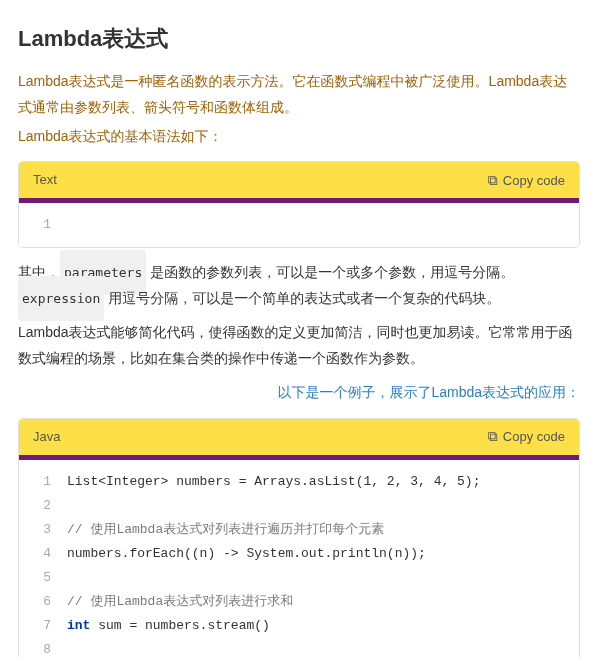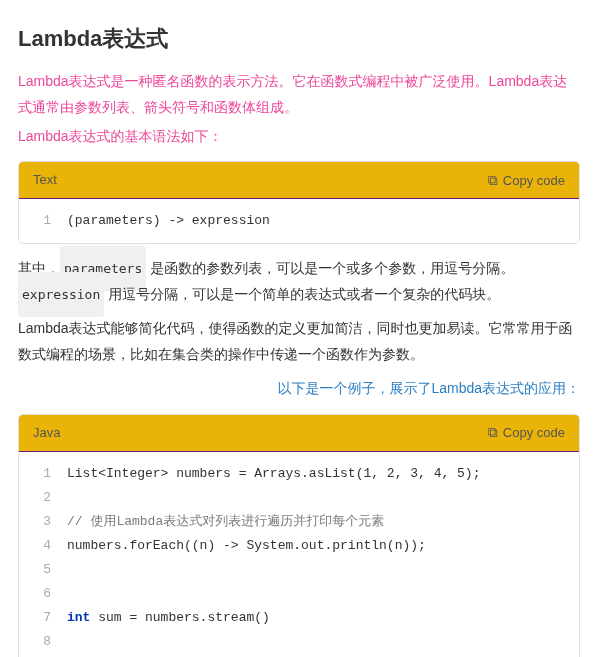--- a/index.html
+++ b/index.html
@@ -12,38 +12,38 @@
       padding: 20px 18px 20px 18px;
       max-width: 598px;
     }
     .page-title {
       font-size: 22px;
       font-weight: bold;
       color: #333;
       margin-bottom: 12px;
     }
     .intro-text {
-      color: #ec4899;
+      color: #a16207;
       margin-bottom: 4px;
       line-height: 1.8;
     }
     .code-block {
       border: 1px solid #e0e0e0;
       border-radius: 5px;
       margin: 12px 0;
       overflow: hidden;
       background: #fff;
     }
     .code-header {
       display: flex;
       justify-content: space-between;
       align-items: center;
       padding: 7px 14px;
-      background: #eab308;
-      border-bottom: 1px solid #701a75;
+      background: #fde047;
+      border-bottom: 5px solid #701a75;
     }
     .code-lang {
       font-size: 13px;
       color: #555;
     }
     .copy-btn {
       display: flex;
       align-items: center;
       gap: 5px;
       font-size: 13px;
@@ -113,21 +113,20 @@
   <div class="code-header">
     <span class="code-lang">Text</span>
     <button class="copy-btn">
       <span class="copy-icon">⧉</span>
       <span>Copy code</span>
     </button>
   </div>
   <div class="code-body">
     <div class="code-line">
       <span class="line-num">1</span>
-      <span class="line-code">(parameters) -&gt; expression</span>
     </div>
   </div>
 </div>
 
 <div class="body-text">
   <span>其中，</span><span class="inline-code">parameters</span><span> 是函数的参数列表，可以是一个或多个参数，用逗号分隔。</span><span class="inline-code">expression</span><span> 用逗号分隔，可以是一个简单的表达式或者一个复杂的代码块。</span>
 </div>
 <div class="body-text">
   Lambda表达式能够简化代码，使得函数的定义更加简洁，同时也更加易读。它常常用于函数式编程的场景，比如在集合类的操作中传递一个函数作为参数。
 </div>
@@ -160,20 +159,21 @@
     <div class="code-line">
       <span class="line-num">4</span>
       <span class="line-code">numbers.forEach((n) -&gt; System.out.println(n));</span>
     </div>
     <div class="code-line">
       <span class="line-num">5</span>
       <span class="line-code"> </span>
     </div>
     <div class="code-line">
       <span class="line-num">6</span>
+      <span class="line-code comment">// 使用Lambda表达式对列表进行求和</span>
     </div>
     <div class="code-line">
       <span class="line-num">7</span>
       <span class="line-code"><span class="kw">int</span> sum = numbers.stream()</span>
     </div>
     <div class="code-line">
       <span class="line-num">8</span>
     </div>
     <div class="code-line">
       <span class="line-num">9</span>

